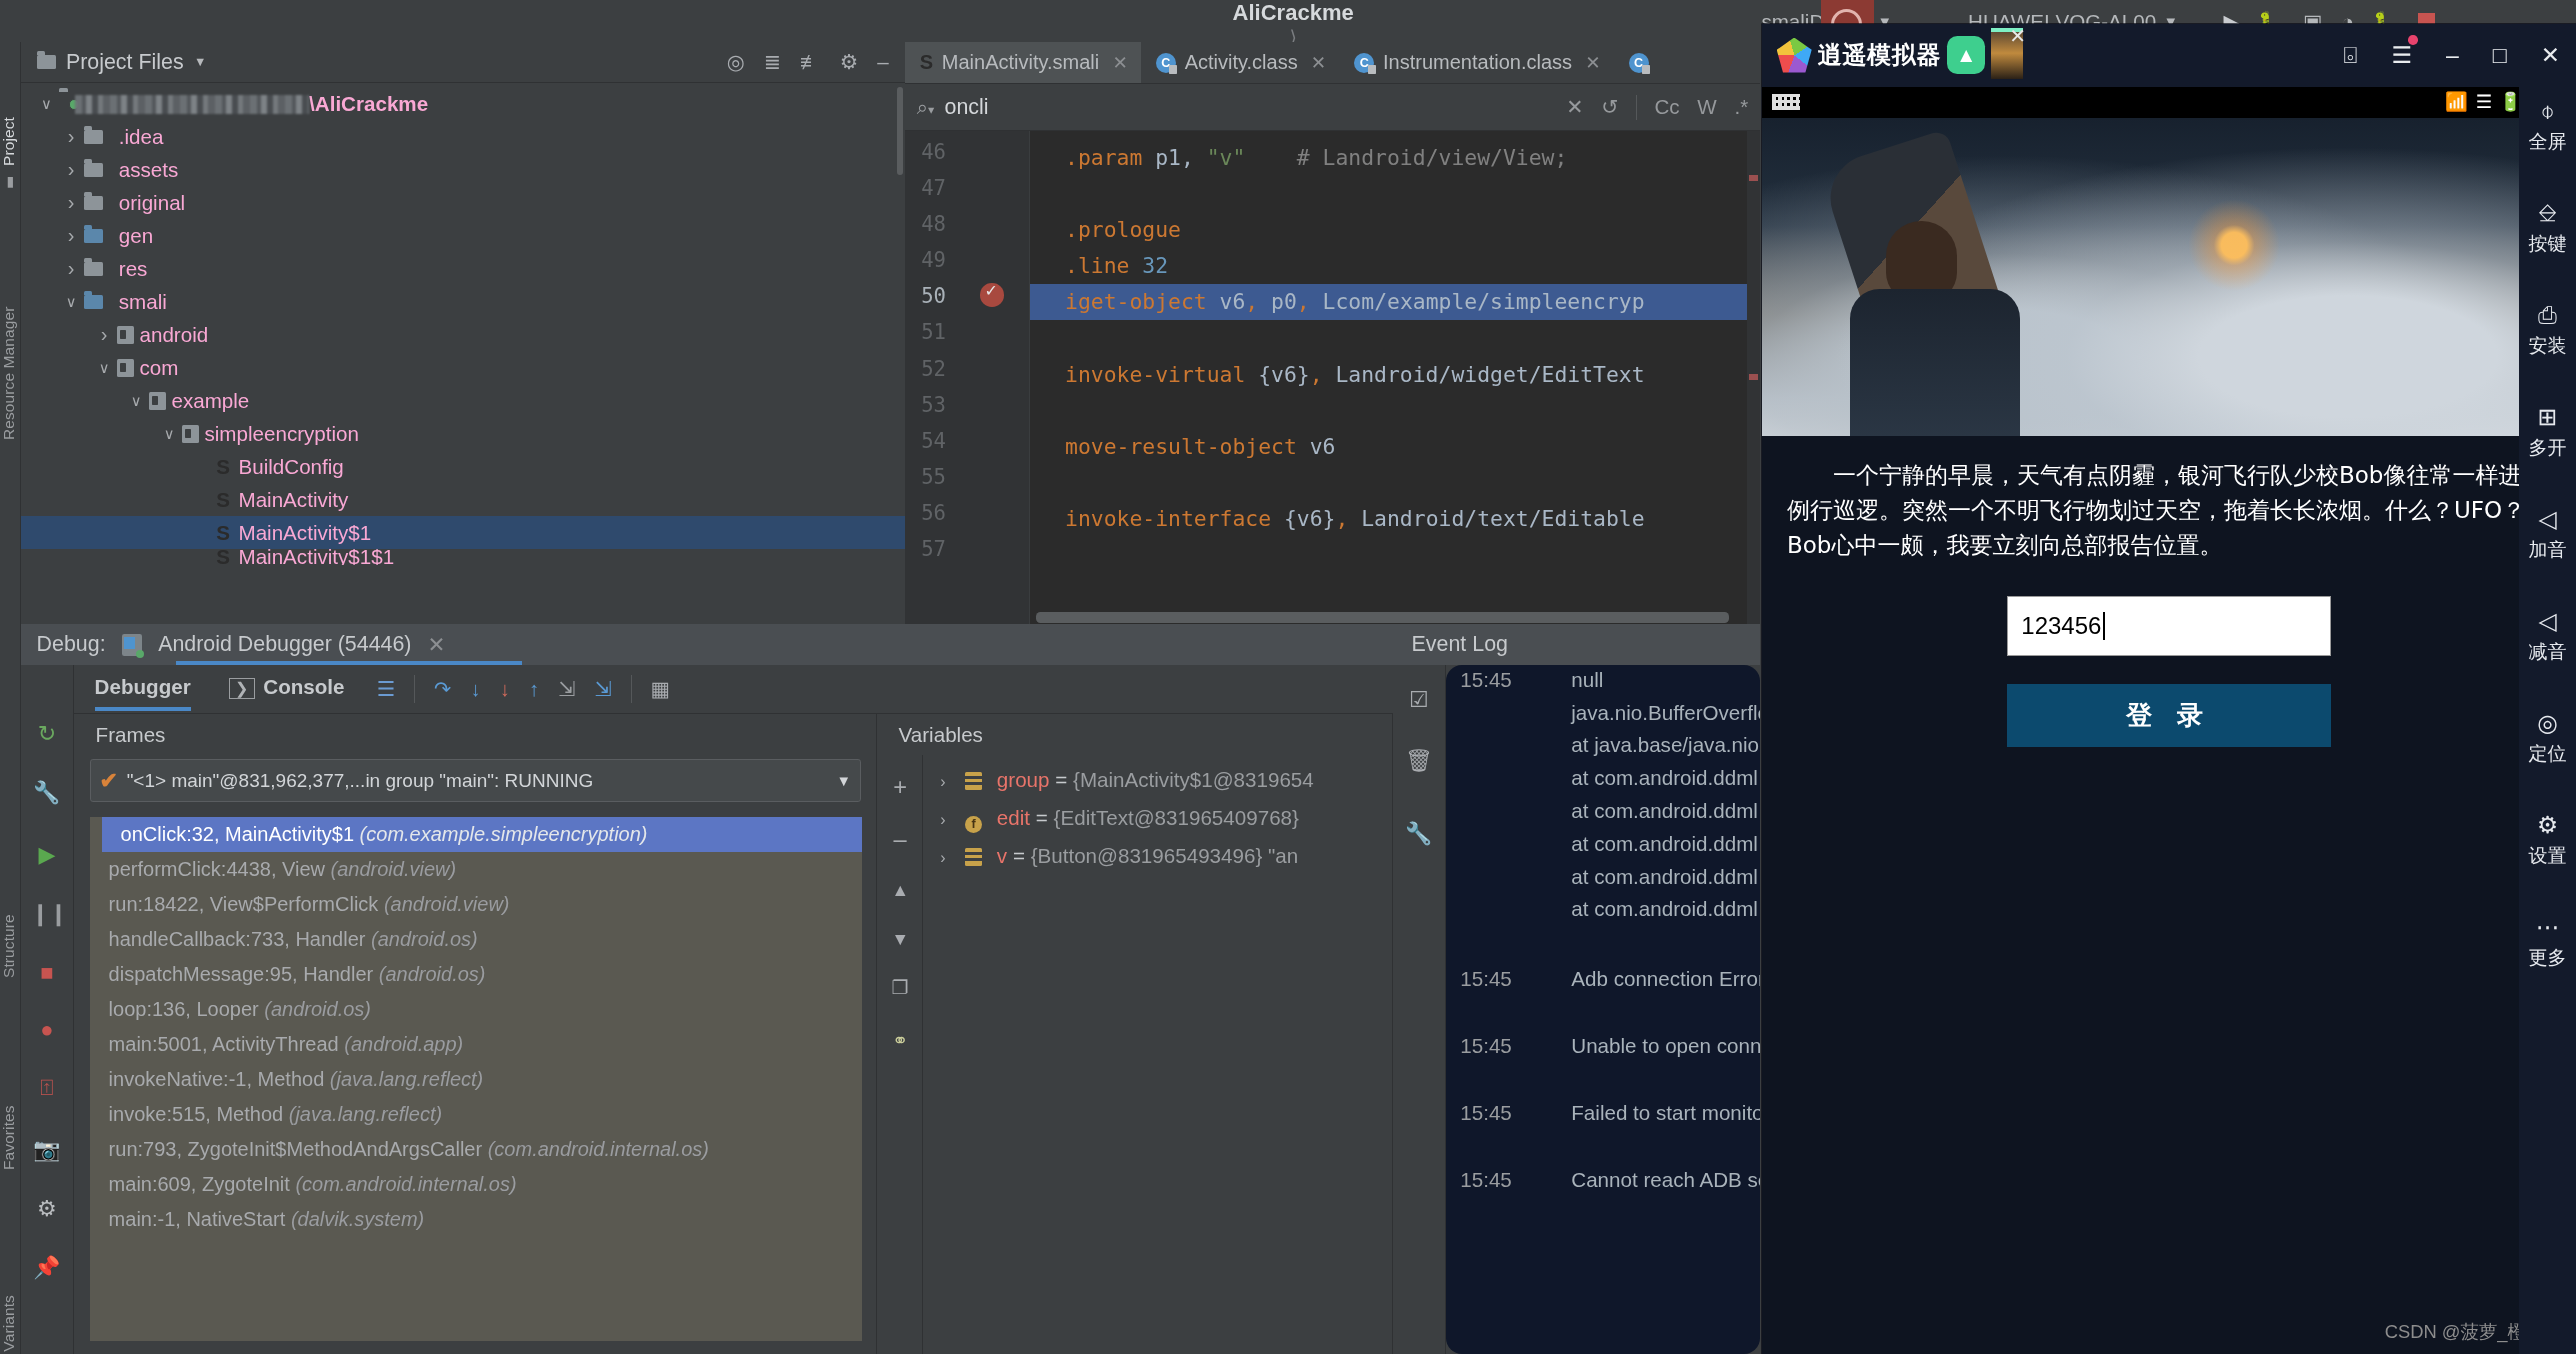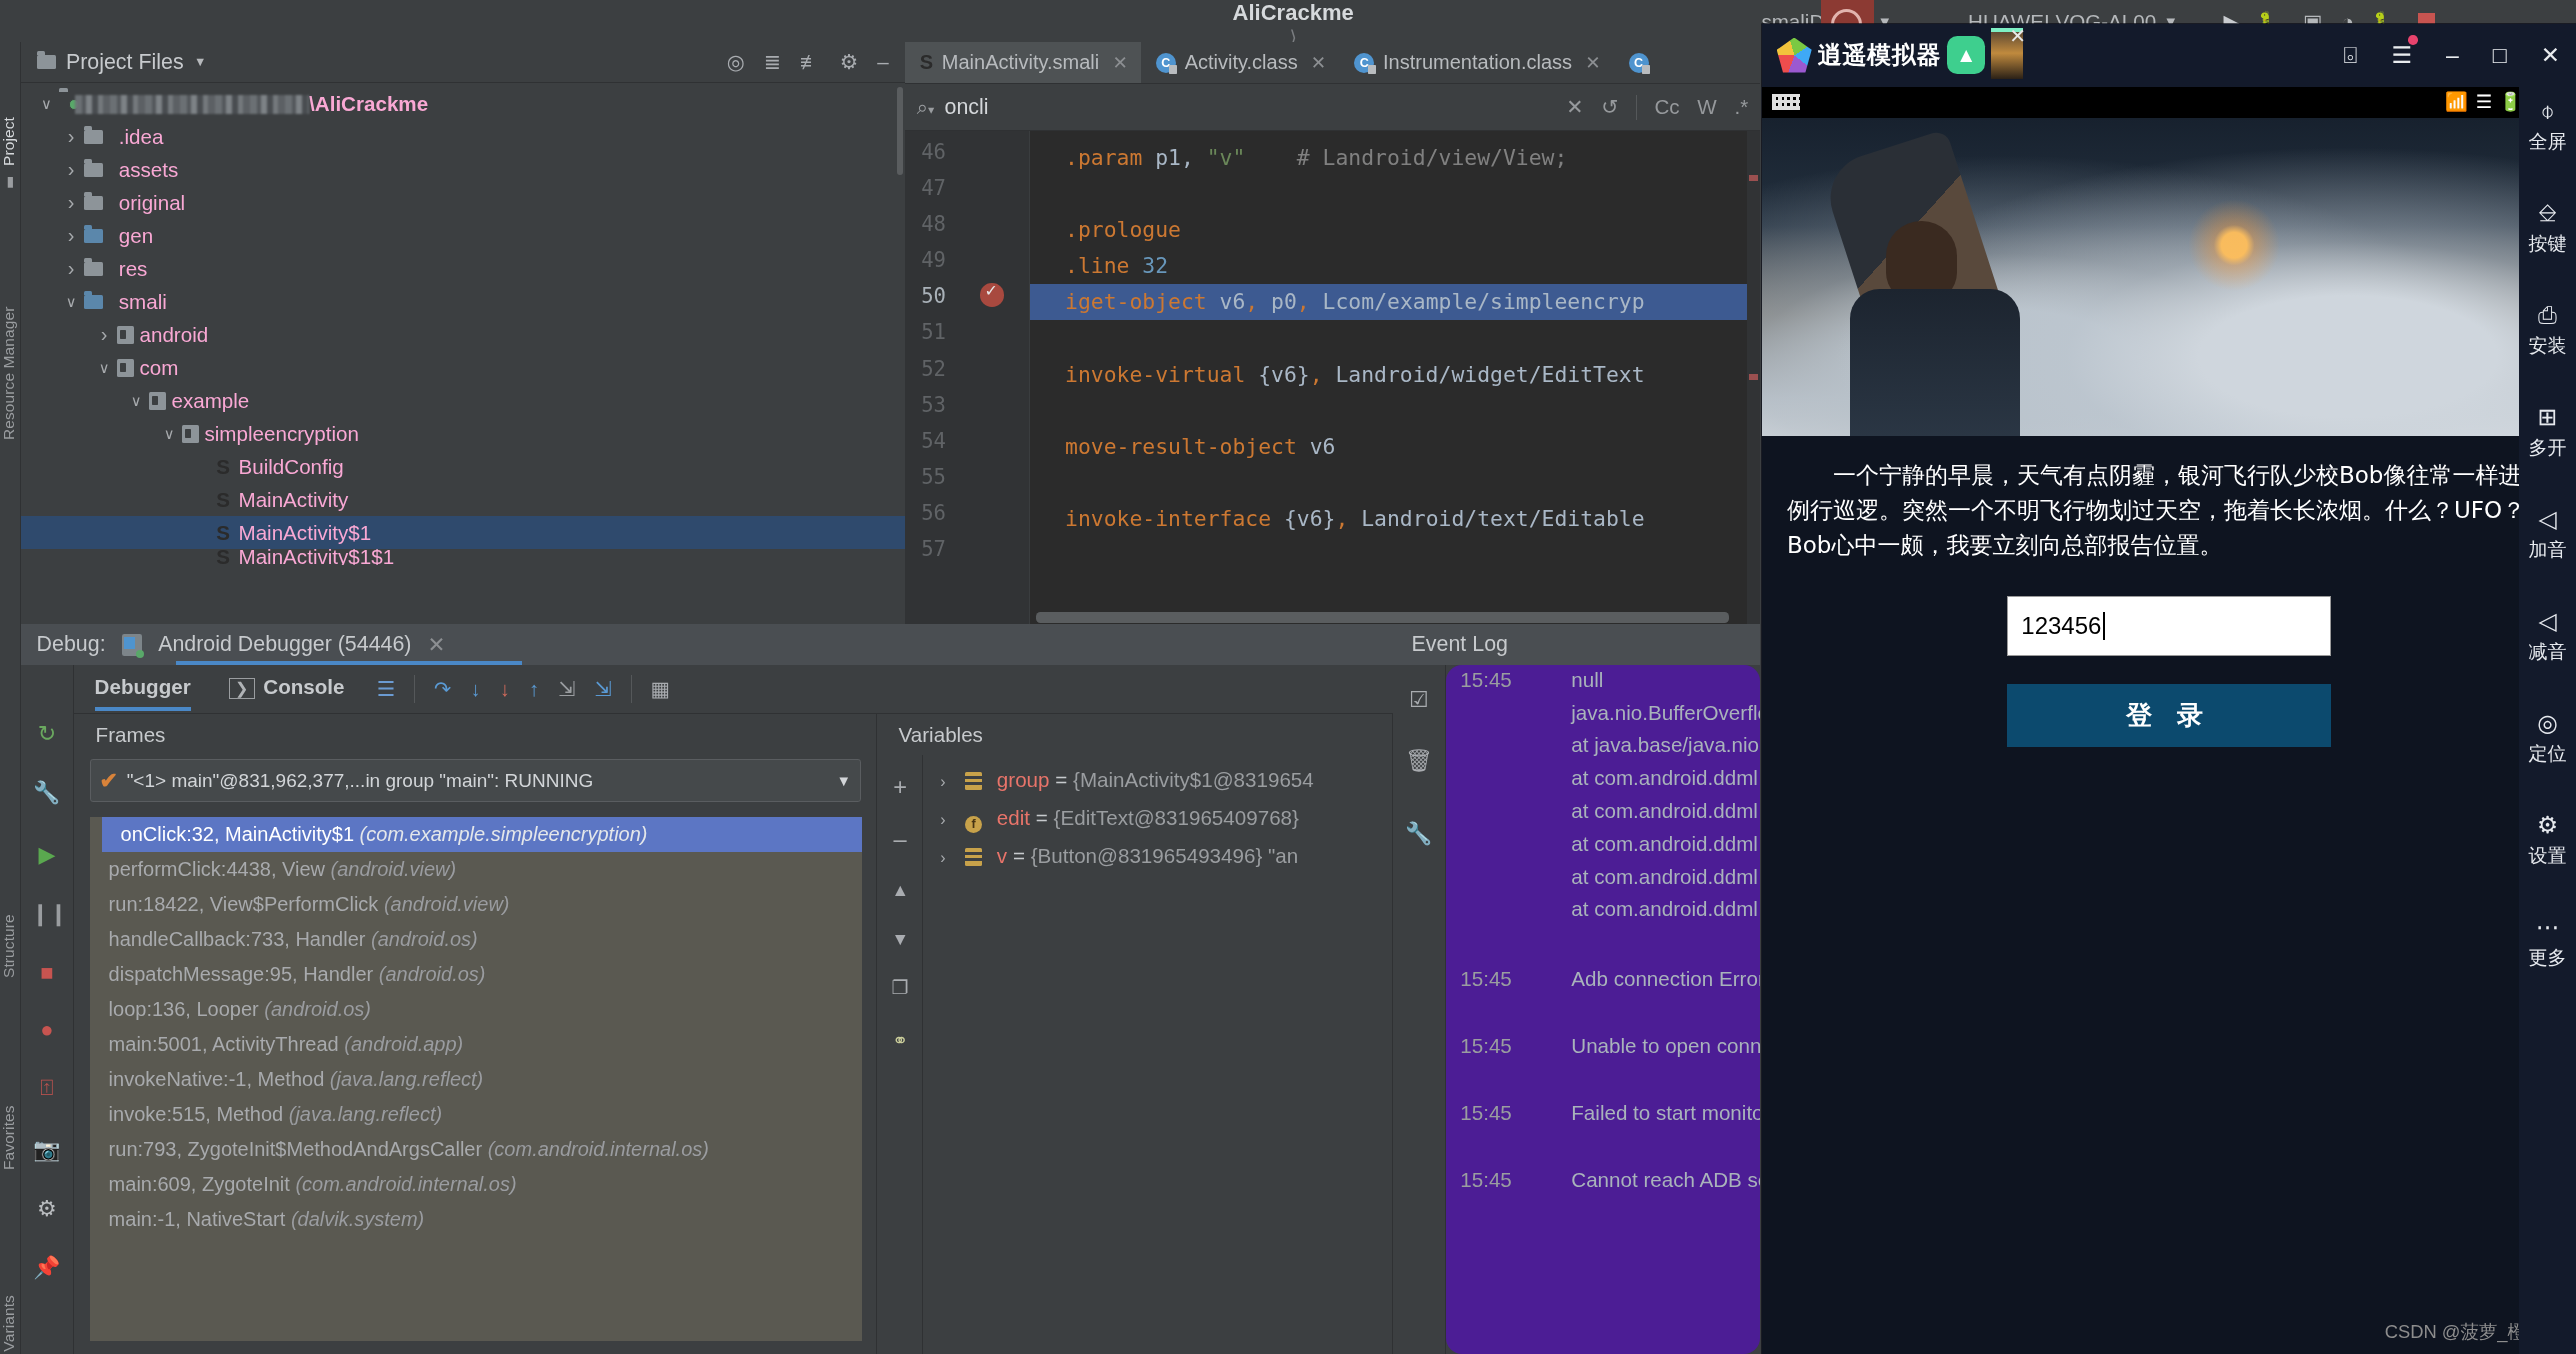--- a/index.html
+++ b/index.html
@@ -257,21 +257,21 @@
   .veq { color:#c7cacd; }
   .vval { color:#9a9da0; }
 
   .evt-col {
     position:absolute; left:1372px; top:0; right:0; bottom:0; background:#3c3f41;
   }
   .evt-title { height:41px; line-height:41px; padding-left:19px; color:#c7cacd; font-size:21.4px; background:#4a4e52; }
   .evt-side { position:absolute; left:0; top:41px; width:53px; bottom:0; border-right:0.7px solid #2f3133; }
   .evt-side .ei { position:absolute; left:10.3px; width:32px; text-align:center; color:#a9acb0; font-size:22px; }
   .evt-body {
-    position:absolute; left:53px; top:41px; right:0; bottom:0; background:#4c1d95;
+    position:absolute; left:53px; top:41px; right:0; bottom:0; background:#0f172a;
     overflow:hidden; font-size:20.6px; color:#a9acb0;border-radius:16px;
   }
   .erow { display:flex; white-space:nowrap; }
   .etime { width:111px; flex:none; color:#9a9da0; }
   .emsg { color:#a9b3bb; }
 
   
   .as-toolbar {
     position:absolute; left:1754px; top:0; width:822px; height:44px; background:#3c3f41;
     display:flex; align-items:center; gap:19px; padding-left:7.4px; color:#b5b8bb; font-size:20.6px;

